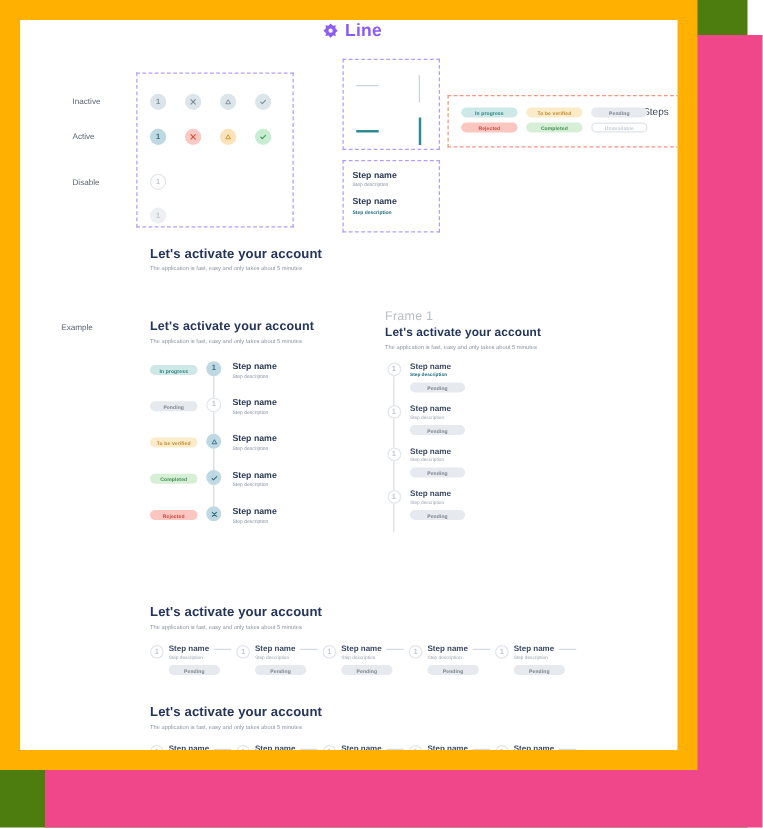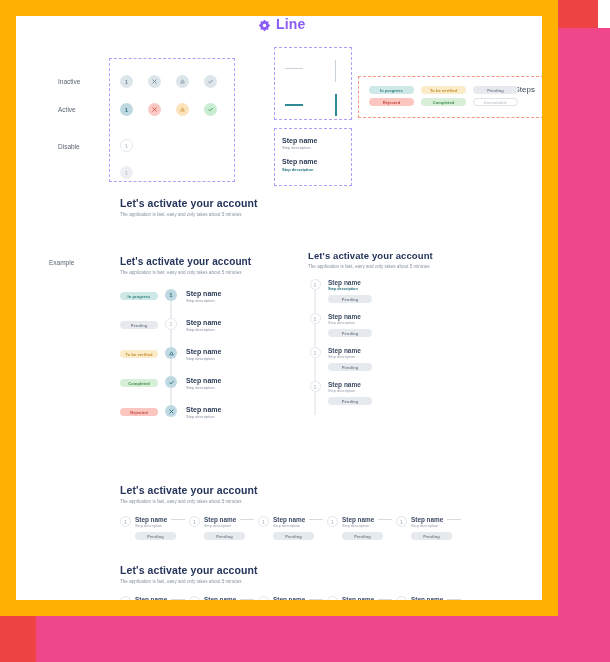--- a/index.html
+++ b/index.html
@@ -2,21 +2,21 @@
 <html><head>
 <meta charset="utf-8">
 <style>
   * { box-sizing: border-box; }
   html, body { margin:0; padding:0; }
   body {
     width:610px; height:662px; overflow:hidden;
     background:#ffffff;
     font-family:"Liberation Sans", sans-serif;
   }
-  #root { position:relative; width:598px; height:662px; background:#ef4444; }
+  #root { position:relative; width:598px; height:662px; background:#4d7c0f; }
 
   
   .pink-backdrop{
     position:absolute; left:36px; top:28px;
     width:574px; height:634px;
     background:#F0468A;
   }
   
   .orange-frame{
     position:absolute; left:0; top:0;
@@ -383,20 +383,21 @@
             <div class="vstep-text">
               <div class="sn-title">Step name</div>
               <div class="sn-desc">Step description</div>
             </div>
           </div>
 
         </div>
       </div>
 
       <div class="frame1">
+        <div class="frame1-label">Frame 1</div>
         <div class="h-title">Let's activate your account</div>
         <div class="h-sub">The application is fast, easy and only takes about 5 minutes</div>
 
         <div class="f1-list">
 
           <div class="f1-step">
             <div class="f1-node">
               <span class="scircle sc-ghost">1</span>
               <span class="f1-line"></span>
             </div>

